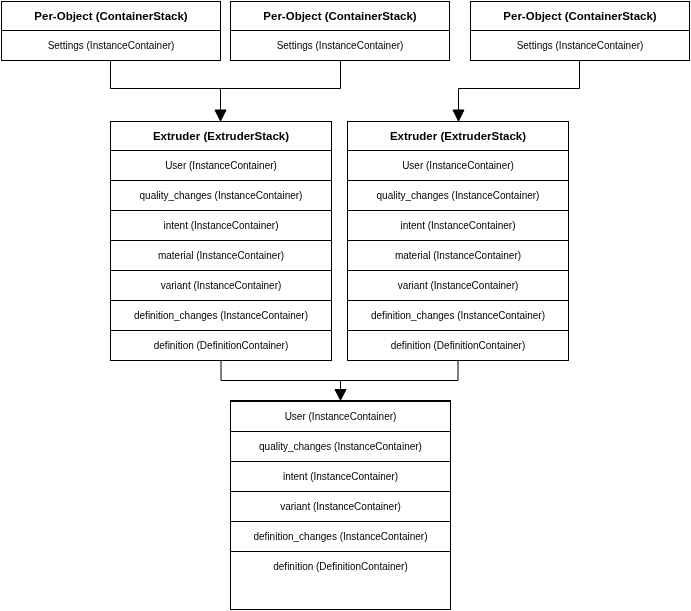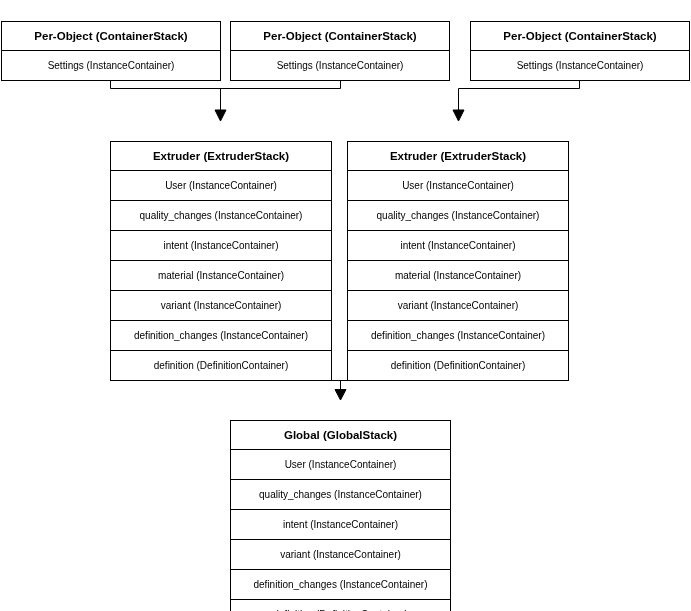--- a/index.html
+++ b/index.html
@@ -14,21 +14,20 @@
   .connectors {
     position: absolute;
     left: 0; top: 0;
     width: 691px; height: 611px;
   }
   .node {
     position: absolute;
     box-sizing: border-box;
     background: #ffffff;
     border: 1px solid #000000;
-    margin-top: 20px;
   }
   .node-title {
     box-sizing: border-box;
     height: 28px;
     display: flex;
     align-items: center;
     justify-content: center;
     font-size: 11.5px;
     font-weight: bold;
     white-space: nowrap;
@@ -99,21 +98,20 @@
     <div class="node-row">User (InstanceContainer)</div>
     <div class="node-row">quality_changes (InstanceContainer)</div>
     <div class="node-row">intent (InstanceContainer)</div>
     <div class="node-row">material (InstanceContainer)</div>
     <div class="node-row">variant (InstanceContainer)</div>
     <div class="node-row">definition_changes (InstanceContainer)</div>
     <div class="node-row">definition (DefinitionContainer)</div>
   </div>
 
   <div class="node global-1">
-    <div class="node-title">Global (GlobalStack)</div>
     <div class="node-row">User (InstanceContainer)</div>
     <div class="node-row">quality_changes (InstanceContainer)</div>
     <div class="node-row">intent (InstanceContainer)</div>
     <div class="node-row">variant (InstanceContainer)</div>
     <div class="node-row">definition_changes (InstanceContainer)</div>
     <div class="node-row">definition (DefinitionContainer)</div>
   </div>
 
 </div>
 

